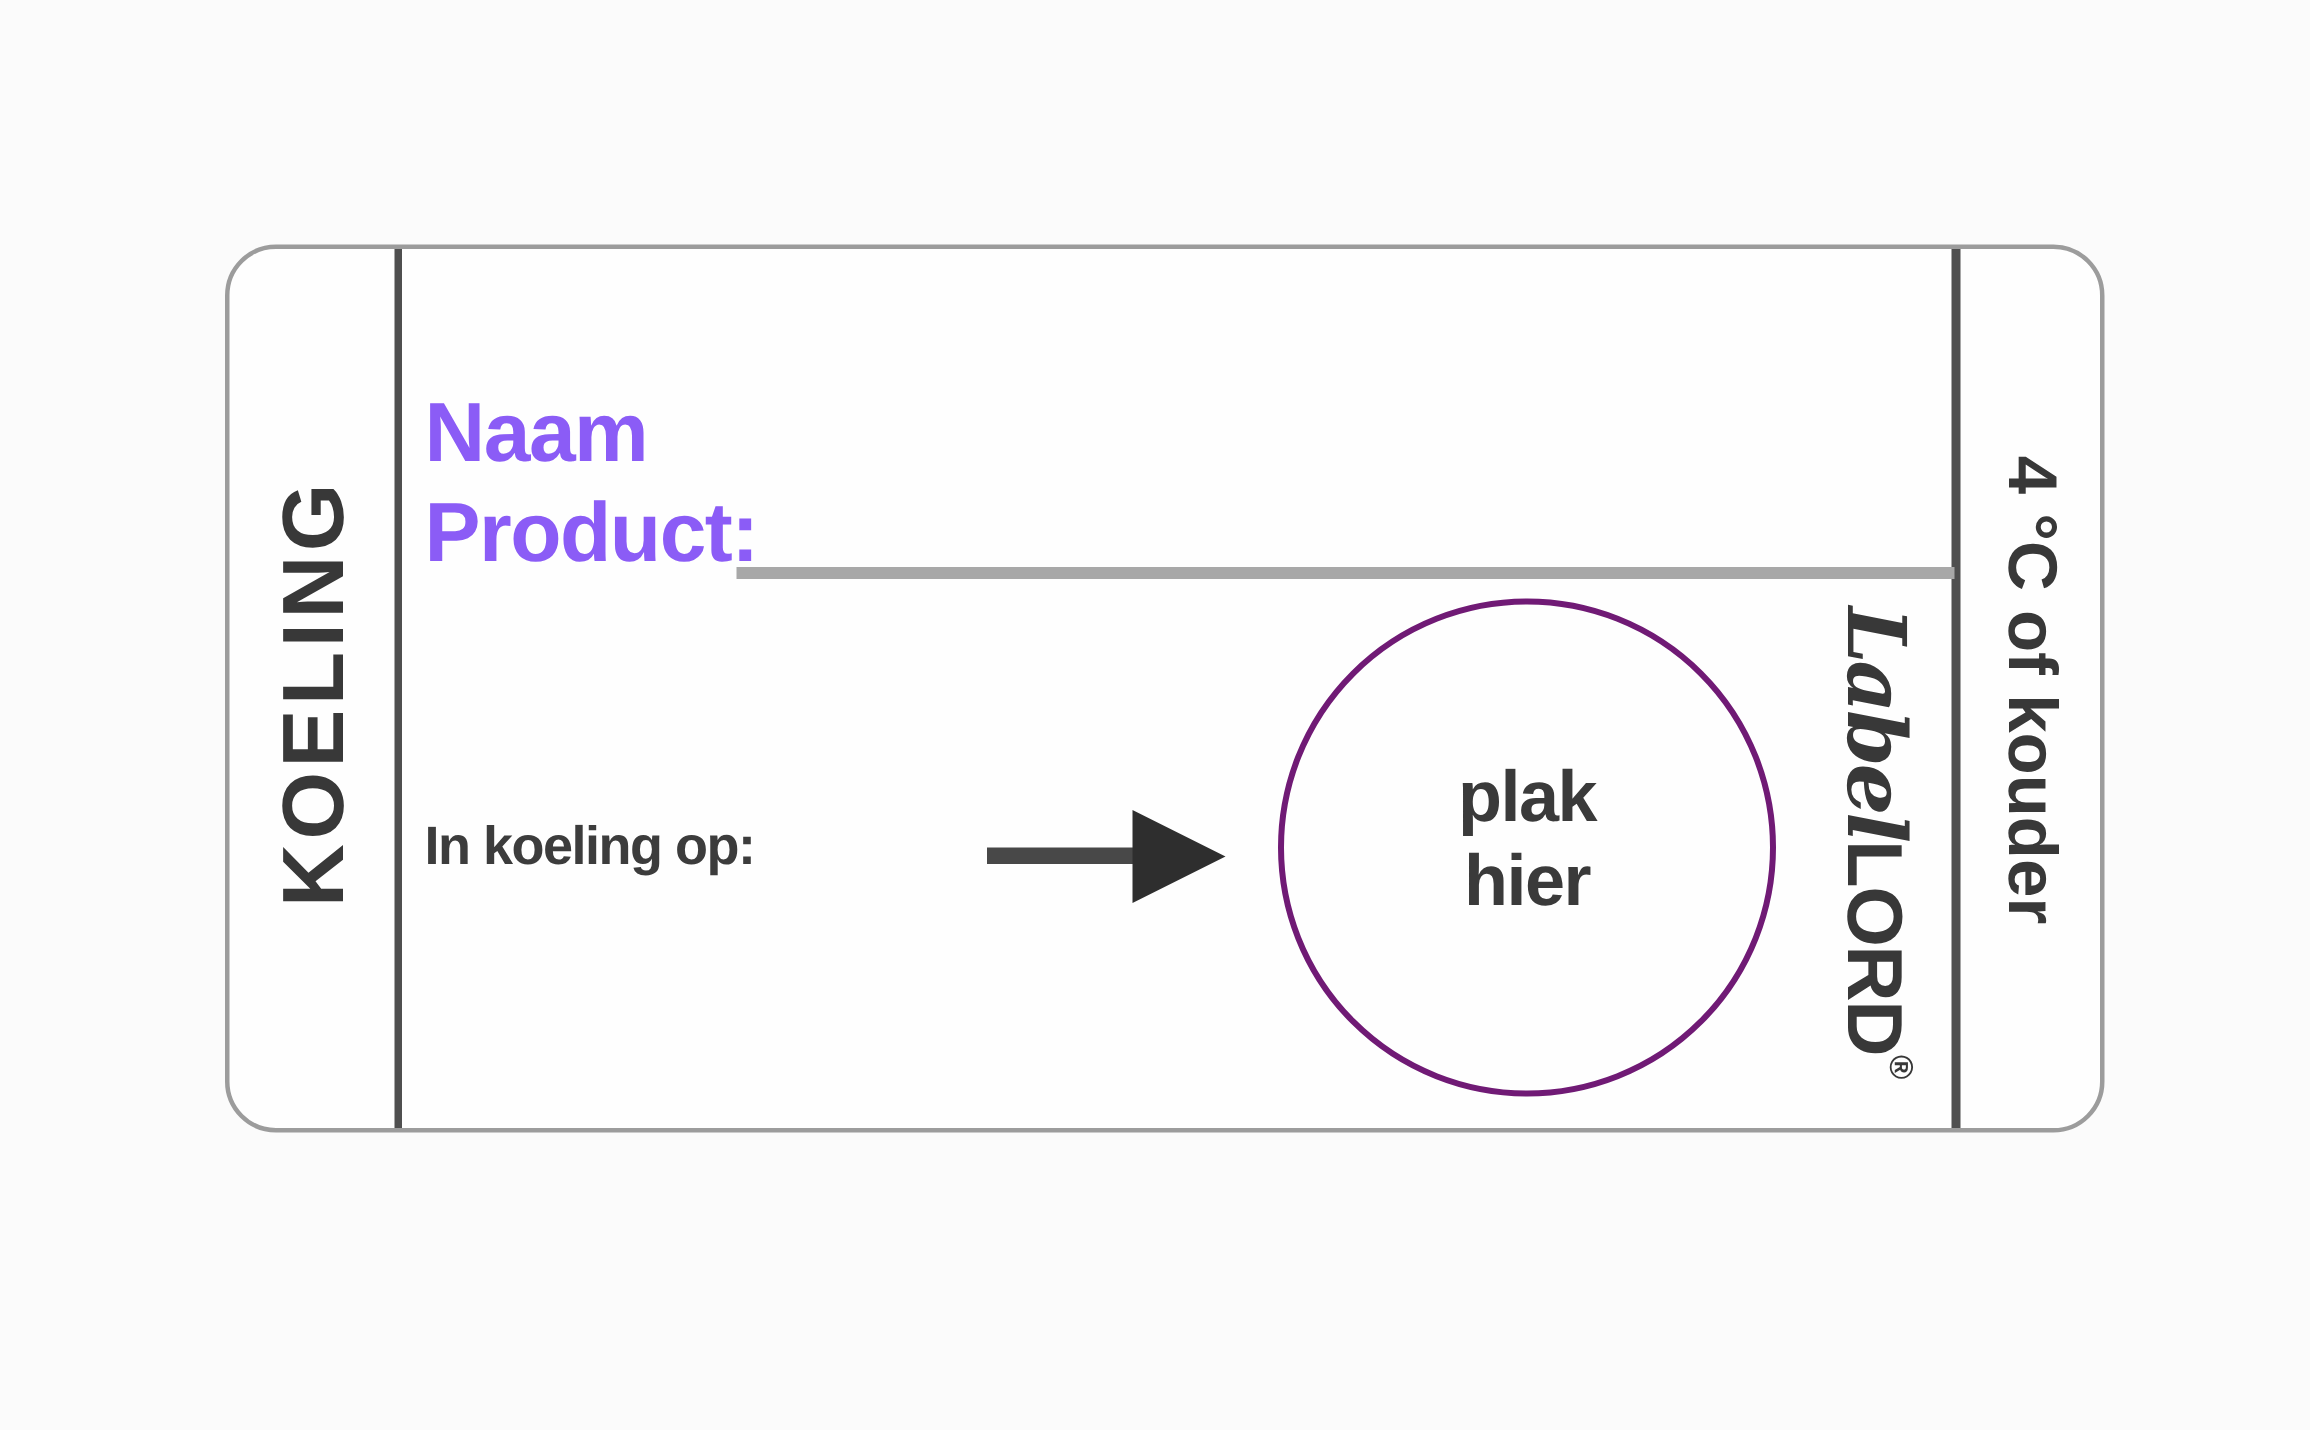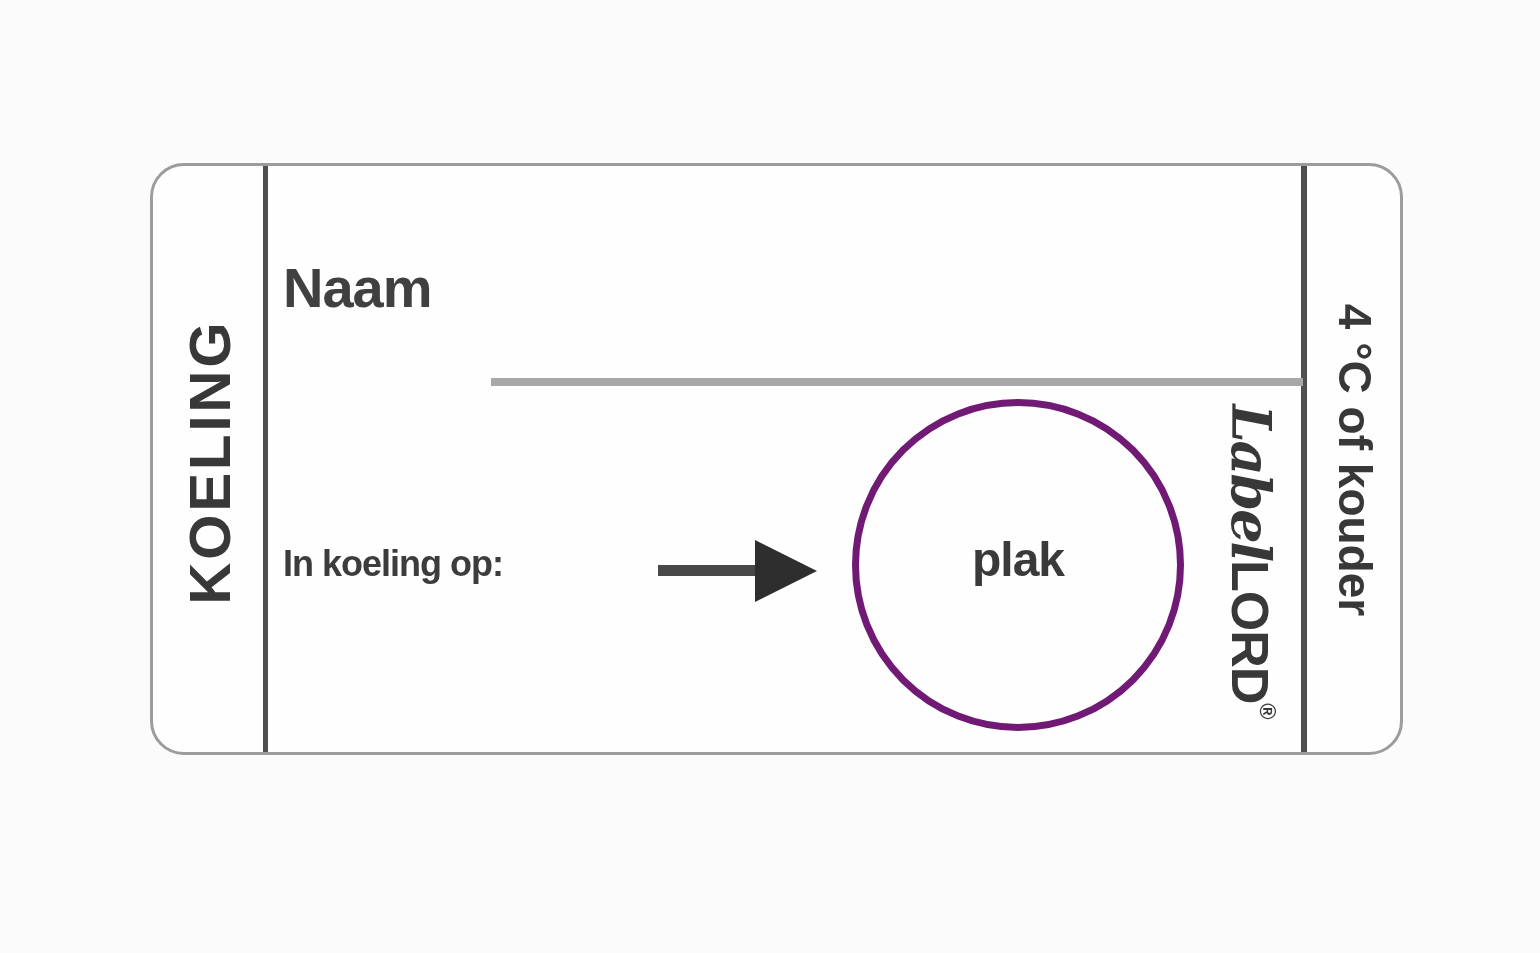--- a/index.html
+++ b/index.html
@@ -68,21 +68,21 @@
     font-family:"Liberation Sans", sans-serif;
     font-weight:bold;
     font-size:22px;
     vertical-align:28px;
   }
   .naam-block{
     position:absolute;
     left:130px;top:88px;
     font-size:56px;font-weight:bold;
     line-height:67px;
-    color:#404040;
+    color:#8b5cf6;
     letter-spacing:-1px;
   }
   .blank-line{
     position:absolute;
     left:338px;top:212px;
     width:812px;height:8px;
     background:#a8a8a8;
   }
   .koeling-op{
     position:absolute;
@@ -104,21 +104,21 @@
     left:602px;top:374px;
     width:0;height:0;
     border-left:62px solid #2e2e2e;
     border-top:31px solid transparent;
     border-bottom:31px solid transparent;
   }
   .circle{
     position:absolute;
     left:699px;top:233px;
     width:332px;height:332px;
-    border:7px solid #701a75;
+    border:4px solid #701a75;
     border-radius:50%;
     box-sizing:border-box;
     background:#fefefe;
     display:flex;
     align-items:center;
     justify-content:center;
   }
   .circle-text{
     text-align:center;
     font-size:48px;
@@ -136,34 +136,36 @@
 
   <div class="sep sep-left"></div>
   <div class="sep sep-right"></div>
 
   <div class="vcenter-point koeling">
     <span>KOELING</span>
   </div>
 
   <div class="naam-block">
     <div>Naam</div>
+    <div>Product:</div>
   </div>
 
   <div class="blank-line"></div>
 
   <div class="koeling-op">In koeling op:</div>
 
   <div class="arrow">
     <div class="arrow-shaft"></div>
     <div class="arrow-head"></div>
   </div>
 
   <div class="circle">
     <div class="circle-text">
       <div>plak</div>
+      <div>hier</div>
     </div>
   </div>
 
   <div class="vcenter-point brand">
     <span><span class="brand-script">Label</span><span class="brand-bold">LORD</span><span class="brand-reg">®</span></span>
   </div>
 
   <div class="vcenter-point temp">
     <span>4 °C of kouder</span>
   </div>

